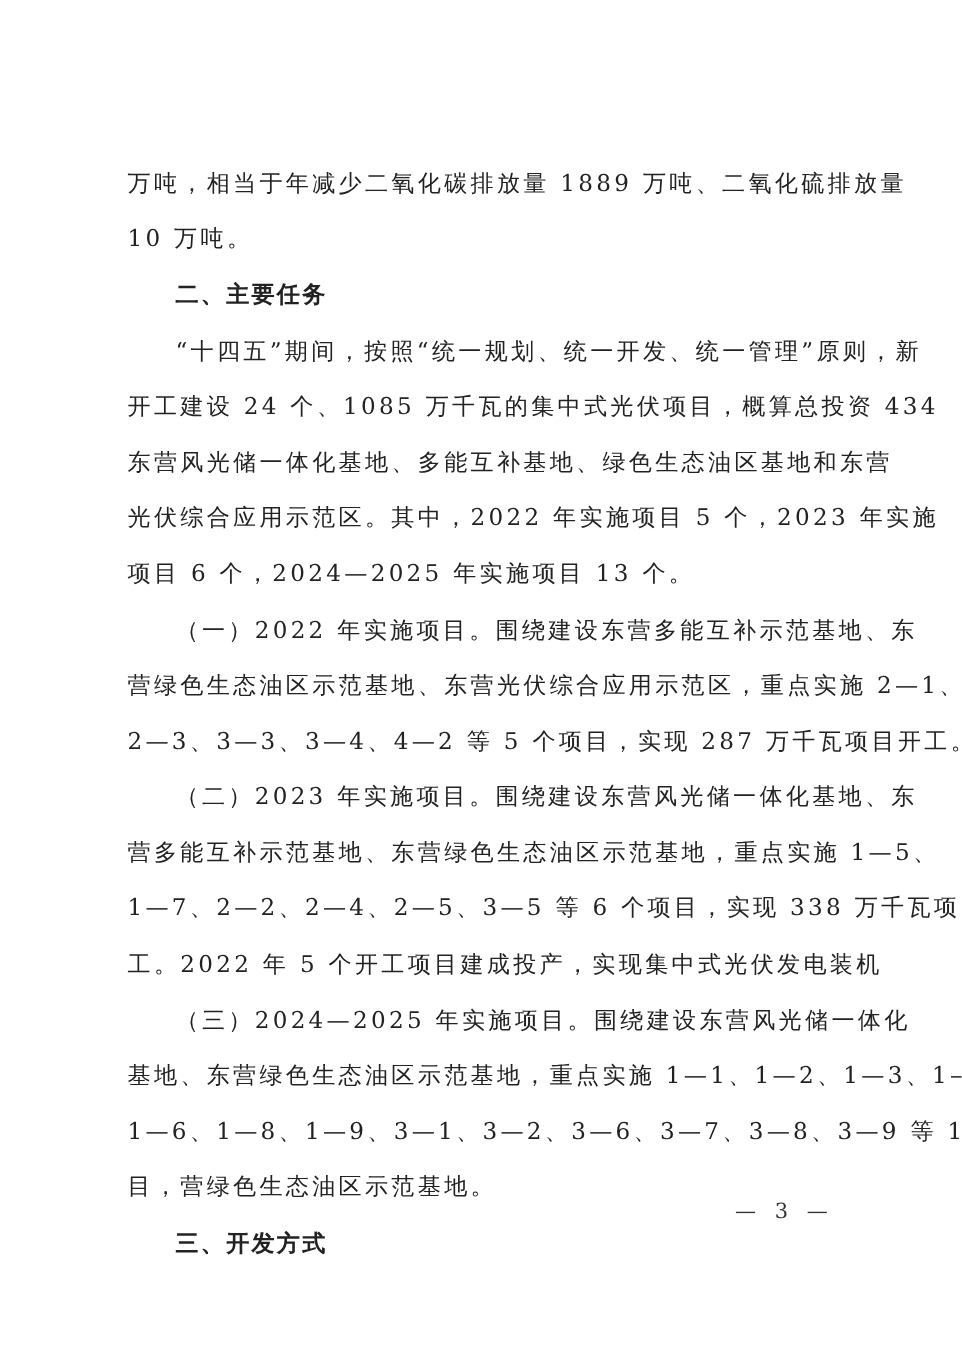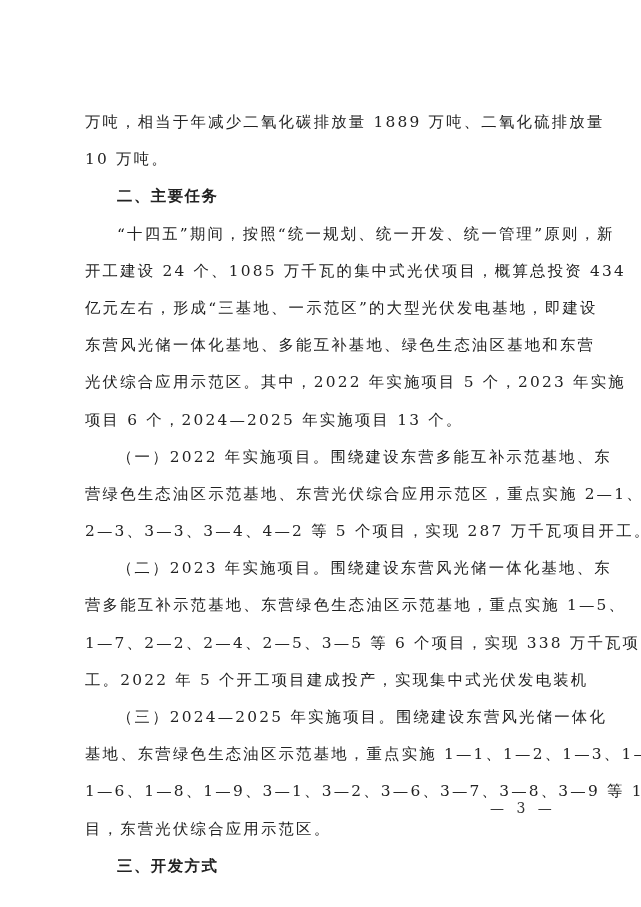--- a/index.html
+++ b/index.html
@@ -18,30 +18,29 @@
 </style>
 </head>
 <body>
 
 <div class="page" id="page">
     <div class="line">万吨，相当于年减少二氧化碳排放量 1889 万吨、二氧化硫排放量</div>
     <div class="line last">10 万吨。</div>
     <div class="line h indent">二、主要任务</div>
     <div class="line indent">“十四五”期间，按照“统一规划、统一开发、统一管理”原则，新</div>
     <div class="line">开工建设 24 个、1085 万千瓦的集中式光伏项目，概算总投资 434</div>
-    <div class="line">亿元左右，形成“三基地、一示范区”的大型光伏发电基地，即建设</div>
     <div class="line">东营风光储一体化基地、多能互补基地、绿色生态油区基地和东营</div>
     <div class="line">光伏综合应用示范区。其中，2022 年实施项目 5 个，2023 年实施</div>
     <div class="line last">项目 6 个，2024—2025 年实施项目 13 个。</div>
     <div class="line indent"><b>（一）2022 年实施项目。</b><span>围绕建设东营多能互补示范基地、东</span></div>
     <div class="line">营绿色生态油区示范基地、东营光伏综合应用示范区，重点实施 2—1、</div>
     <div class="line last">2—3、3—3、3—4、4—2 等 5 个项目，实现 287 万千瓦项目开工。</div>
     <div class="line indent"><b>（二）2023 年实施项目。</b><span>围绕建设东营风光储一体化基地、东</span></div>
     <div class="line">营多能互补示范基地、东营绿色生态油区示范基地，重点实施 1—5、</div>
     <div class="line">1—7、2—2、2—4、2—5、3—5 等 6 个项目，实现 338 万千瓦项目开</div>
     <div class="line">工。2022 年 5 个开工项目建成投产，实现集中式光伏发电装机</div>
     <div class="line indent"><b>（三）2024—2025 年实施项目。</b><span>围绕建设东营风光储一体化</span></div>
     <div class="line">基地、东营绿色生态油区示范基地，重点实施 1—1、1—2、1—3、1—4、</div>
     <div class="line">1—6、1—8、1—9、3—1、3—2、3—6、3—7、3—8、3—9 等 13 个项</div>
-    <div class="line last">目，东营光伏综合应用示范区。</div>
+    <div class="line last">目，营绿色生态油区示范基地。</div>
     <div class="line h indent">三、开发方式</div>
   </div>
 <div class="pagenum">— 3 —</div>
 
 </body></html>

